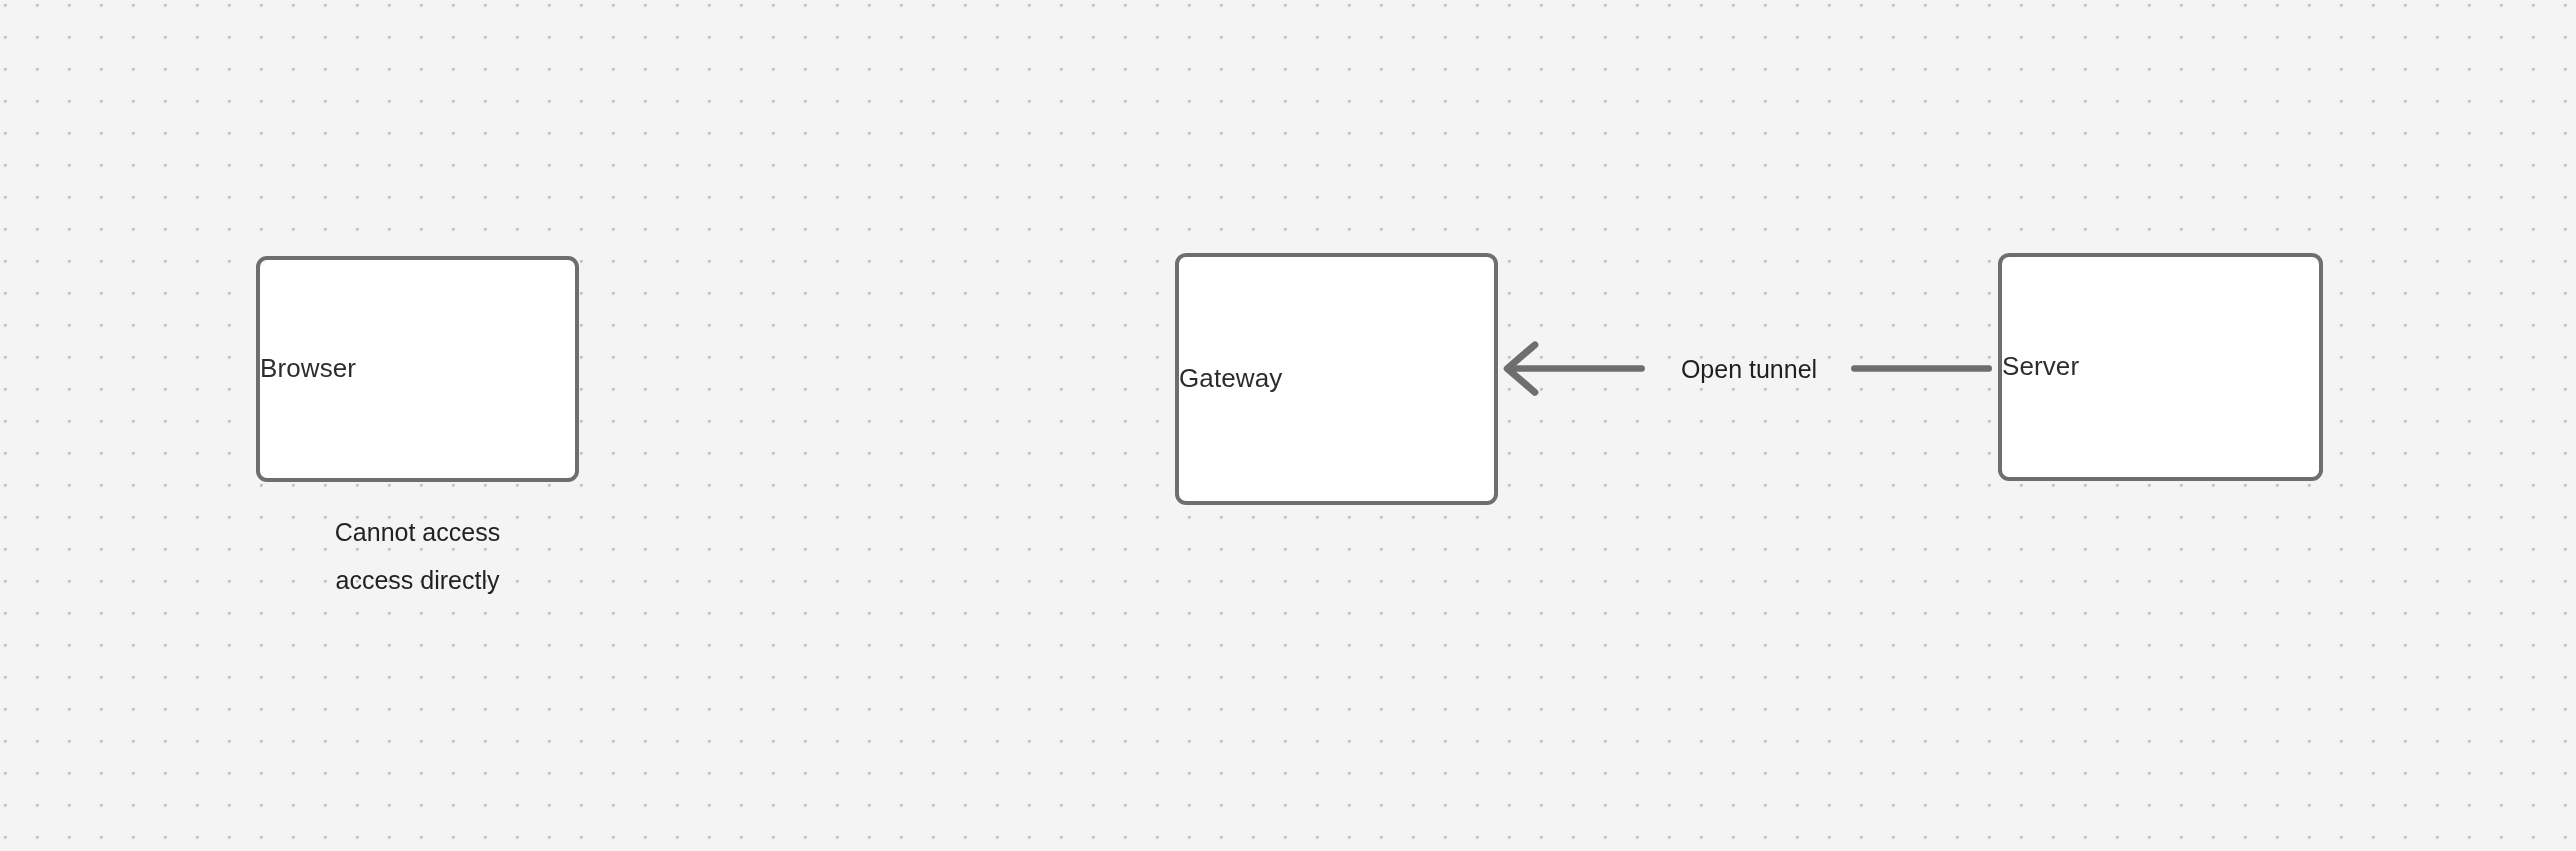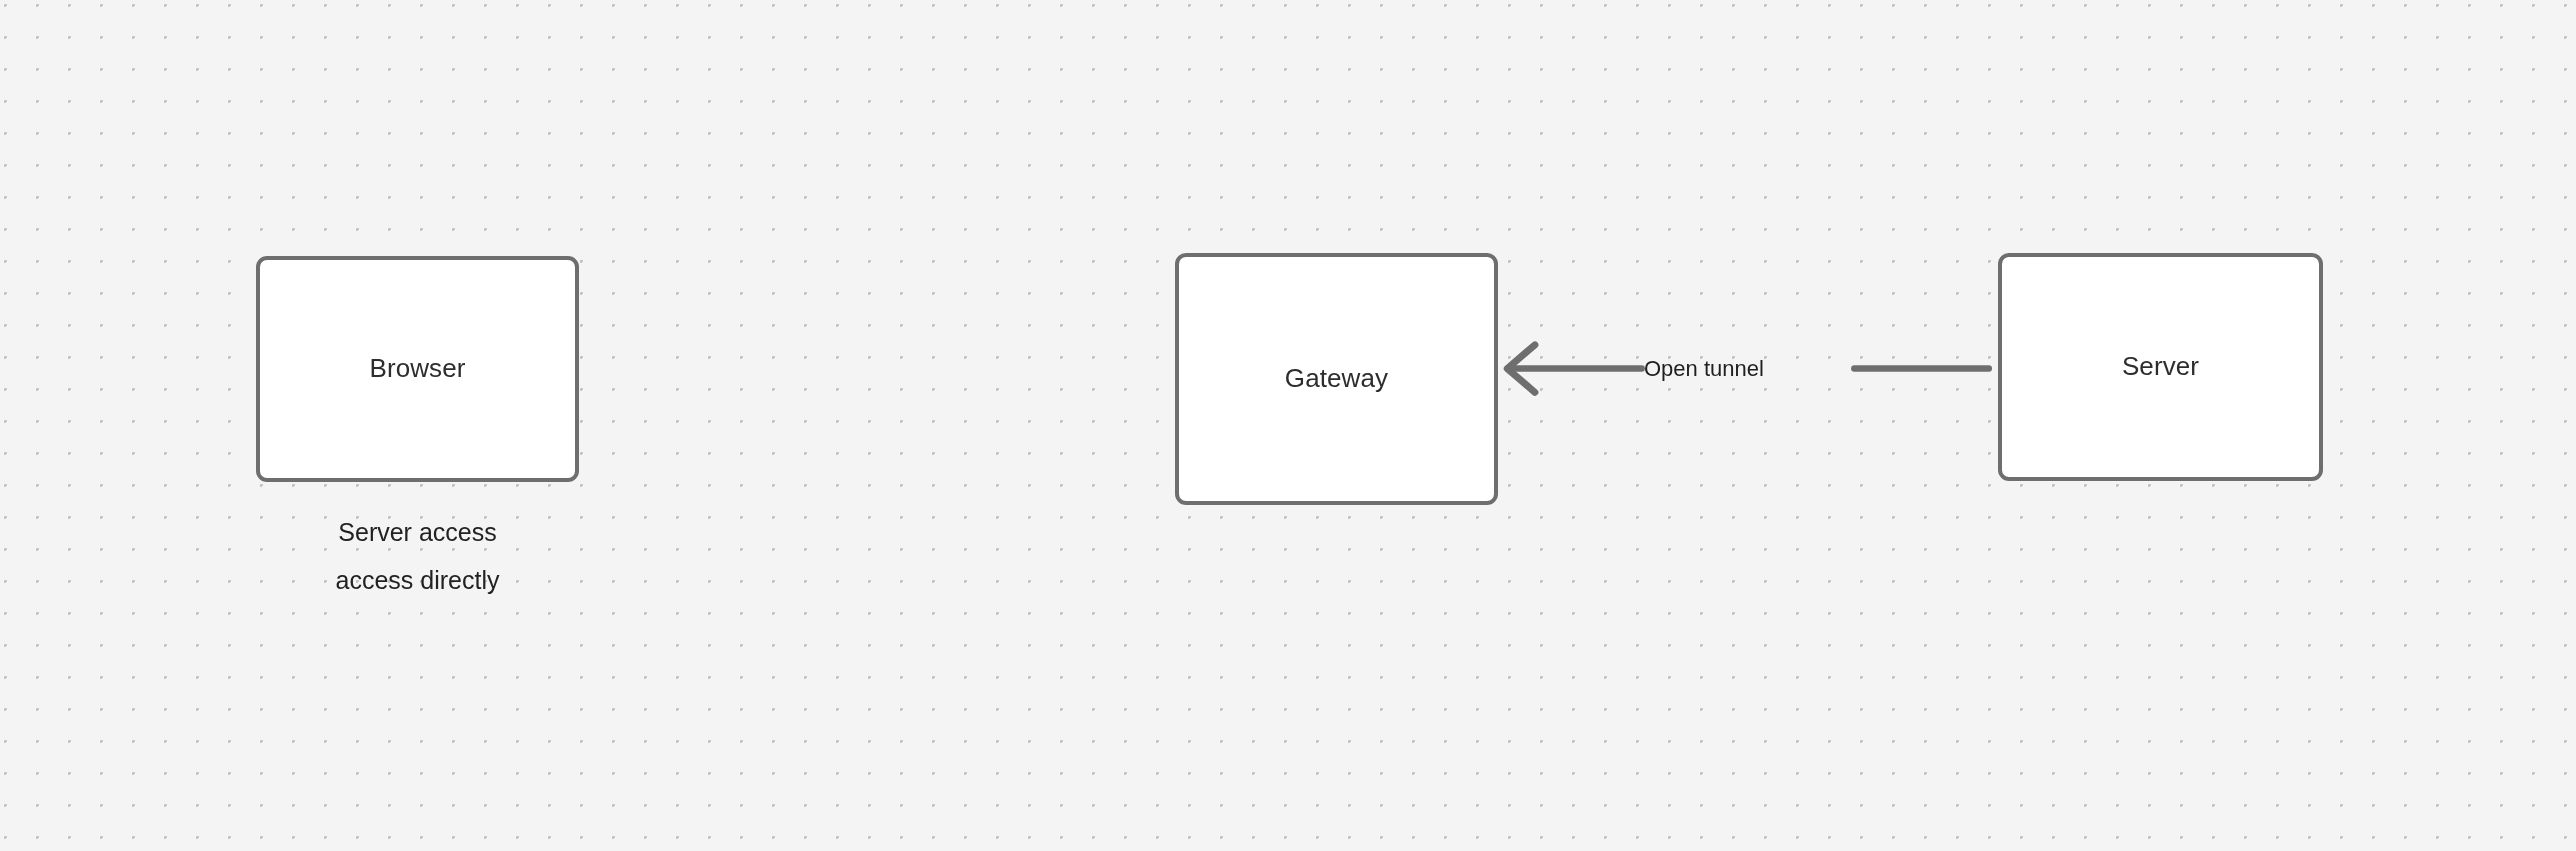--- a/index.html
+++ b/index.html
@@ -28,21 +28,21 @@
   }
 
   
   .node {
     position: absolute;
     background: #ffffff;
     border: 4px solid #6e6e6e;
     border-radius: 11px;
     display: flex;
     align-items: center;
-    justify-content: center;
+    justify-content: flex-start;
   }
 
   .node-label {
     font-size: 26px;
     line-height: 1.2;
     color: #2d2d2d;
     letter-spacing: 0.1px;
     white-space: nowrap;
   }
 
@@ -77,37 +77,37 @@
   }
 
   #edge-label-open-tunnel {
     position: absolute;
     left: 1644px;
     top: 347px;
     width: 210px;
     height: 44px;
     display: flex;
     align-items: center;
-    justify-content: flex-start;
-    font-size: 22px;
+    justify-content: center;
+    font-size: 25px;
     color: #1f1f1f;
     white-space: nowrap;
   }
 </style>
 </head>
 <body>
 
 <div id="diagram-canvas">
 
   <div class="node" id="node-browser">
     <span class="node-label">Browser</span>
   </div>
 
   <div class="node-caption" id="browser-caption">
-    <div>Server access</div>
+    <div>Cannot access</div>
     <div>access directly</div>
   </div>
 
   <div class="node" id="node-gateway">
     <span class="node-label">Gateway</span>
   </div>
 
   <div class="node" id="node-server">
     <span class="node-label">Server</span>
   </div>

